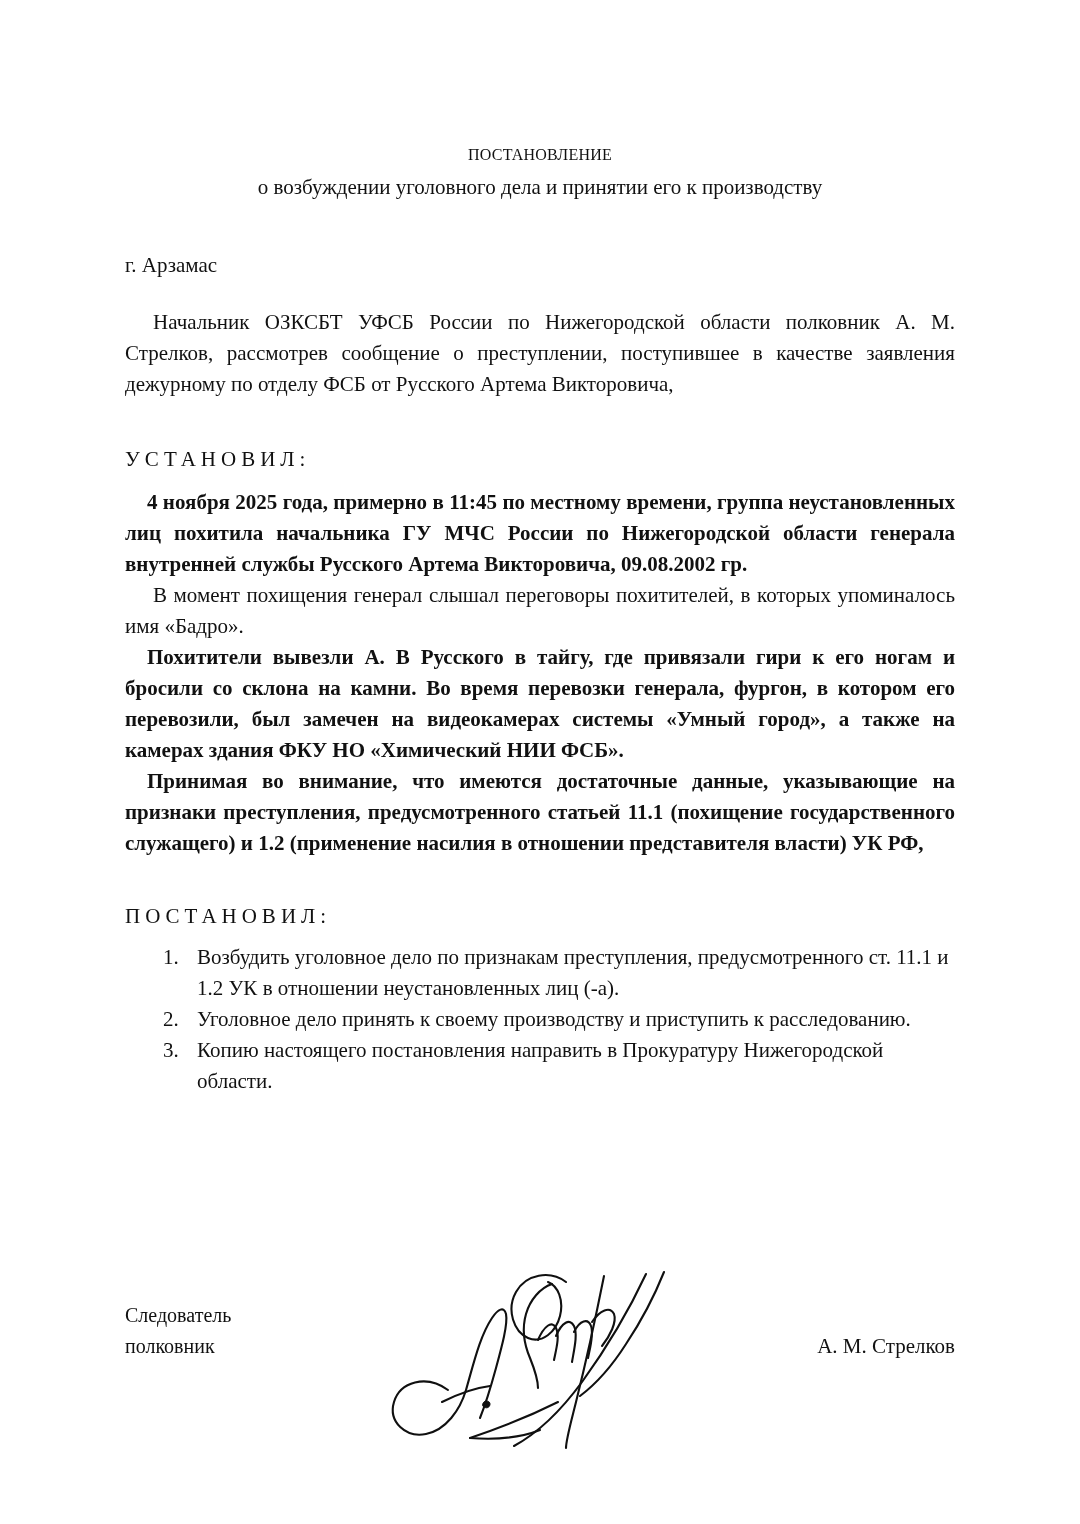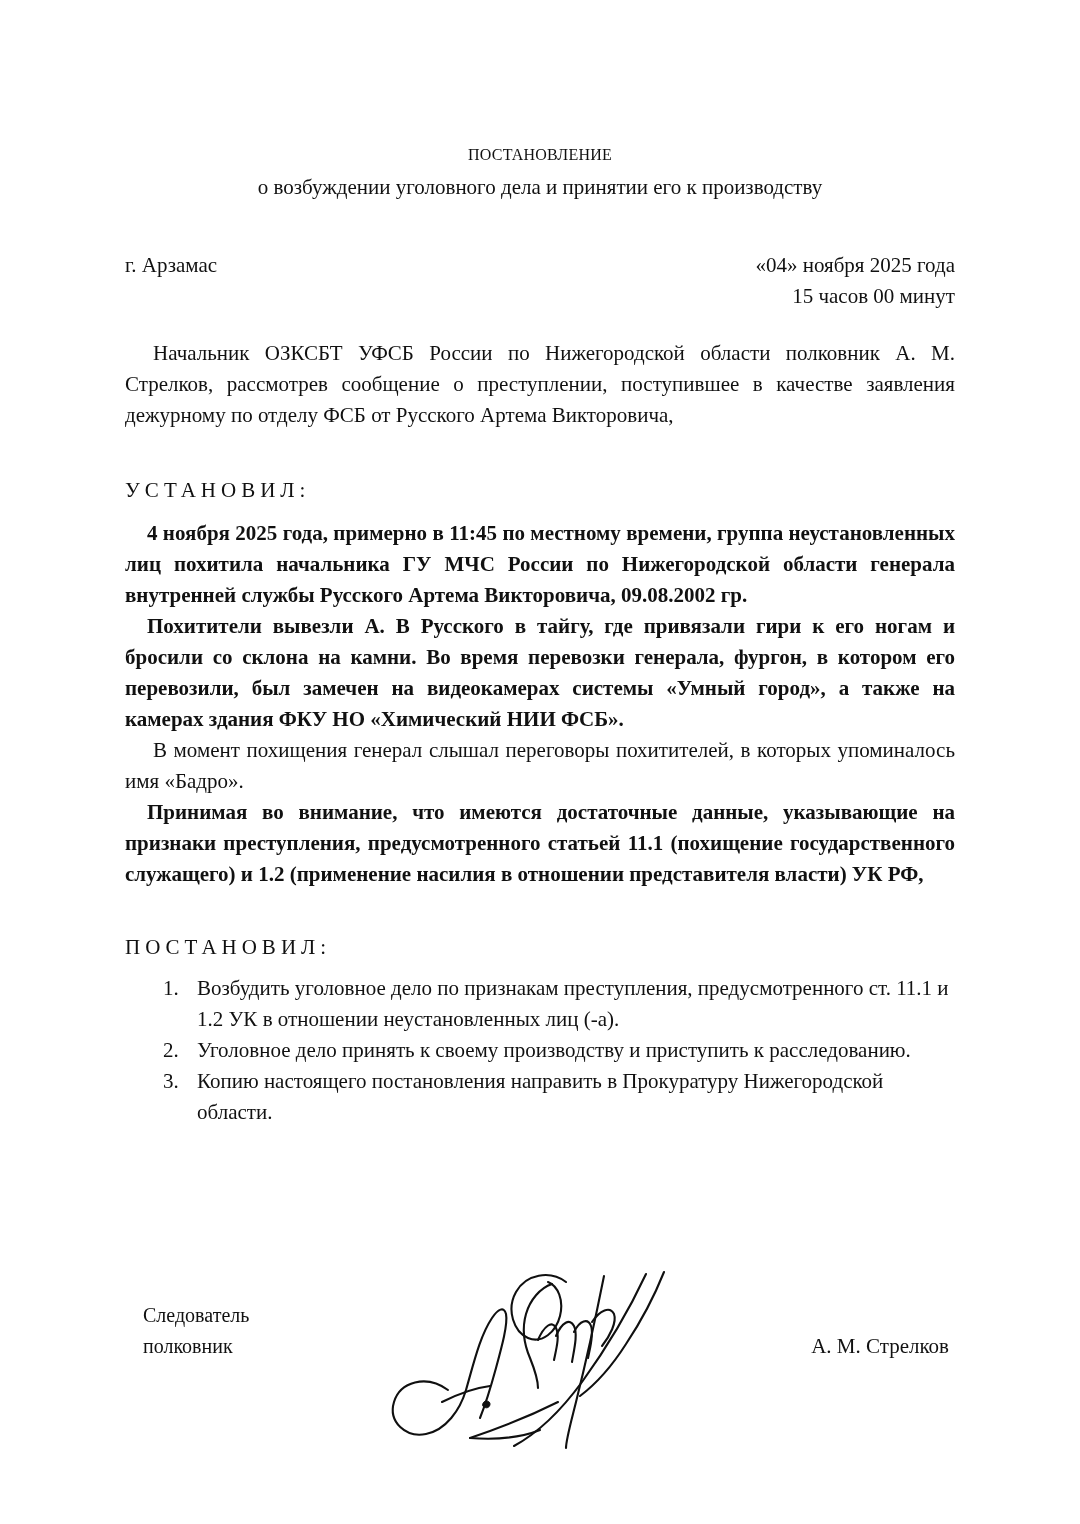--- a/index.html
+++ b/index.html
@@ -44,20 +44,21 @@
   }
 
   
   .meta-row {
     display: flex;
     justify-content: space-between;
     align-items: flex-start;
     margin-top: 48px;
     font-size: 21px;
     line-height: 31px;
+    flex-direction: column;
   }
   .meta-city { white-space: nowrap; }
   .meta-right { text-align: right; white-space: nowrap; }
   .meta-right > div { display: block; }
 
   
   p.body {
     font-size: 21px;
     line-height: 31px;
     text-align: justify;
@@ -105,25 +106,24 @@
     top: 1300px;
     width: 830px;
     font-size: 20px;
     line-height: 31px;
   }
   .sig-left {
     position: absolute;
     left: 0;
     top: 0;
     white-space: nowrap;
-    margin-left: 18px;
   }
   .sig-name {
     position: absolute;
-    right: 6px;
+    right: 0;
     top: 31px;
     white-space: nowrap;
     font-size: 21px;
   }
   .sig-mark {
     position: absolute;
     left: 255px;
     top: -38px;
     width: 300px;
     height: 195px;
@@ -137,33 +137,29 @@
 <div class="page">
   <div class="content">
 
     <div class="title-block">
       <div class="doc-title">ПОСТАНОВЛЕНИЕ</div>
       <div class="doc-subtitle">о возбуждении уголовного дела и принятии его к производству</div>
     </div>
 
     <div class="meta-row">
       <div class="meta-city">г. Арзамас</div>
-      <div class="meta-right">
-        <div>«04» ноября 2025 года</div>
-        <div>15 часов 00 минут</div>
-      </div>
     </div>
 
     <p class="body first">Начальник ОЗКСБТ УФСБ России по Нижегородской области полковник А. М. Стрелков, рассмотрев сообщение о преступлении, поступившее в качестве заявления дежурному по отделу ФСБ от Русского Артема Викторовича,</p>
 
     <div class="section-heading ustanovil">УСТАНОВИЛ:</div>
 
     <p class="body tight">4 ноября 2025 года, примерно в 11:45 по местному времени, группа неустановленных лиц  похитила начальника ГУ МЧС России по  Нижегородской области генерала внутренней службы Русского Артема Викторовича,  09.08.2002 гр.</p>
+    <p class="body">В момент похищения генерал слышал переговоры похитителей, в которых упоминалось имя «Бадро».</p>
     <p class="body tight">Похитители вывезли А. В  Русского в тайгу, где привязали гири к его ногам и бросили со склона на камни. Во время перевозки генерала, фургон, в котором его перевозили, был замечен на видеокамерах системы «Умный город», а также на камерах здания ФКУ НО «Химический НИИ ФСБ».</p>
-    <p class="body">В момент похищения генерал слышал переговоры похитителей, в которых упоминалось имя «Бадро».</p>
     <p class="body tight">Принимая во внимание, что имеются достаточные данные, указывающие на признаки преступления, предусмотренного статьей 11.1 (похищение государственного служащего) и 1.2 (применение насилия в отношении представителя власти) УК РФ,</p>
 
     <div class="section-heading postanovil">ПОСТАНОВИЛ:</div>
 
     <ol class="decision-list">
       <li>
         <span class="marker">1.</span>
         <span>Возбудить уголовное дело по признакам преступления, предусмотренного ст. 11.1 и 1.2 УК в отношении неустановленных лиц (-а).</span>
       </li>
       <li>

